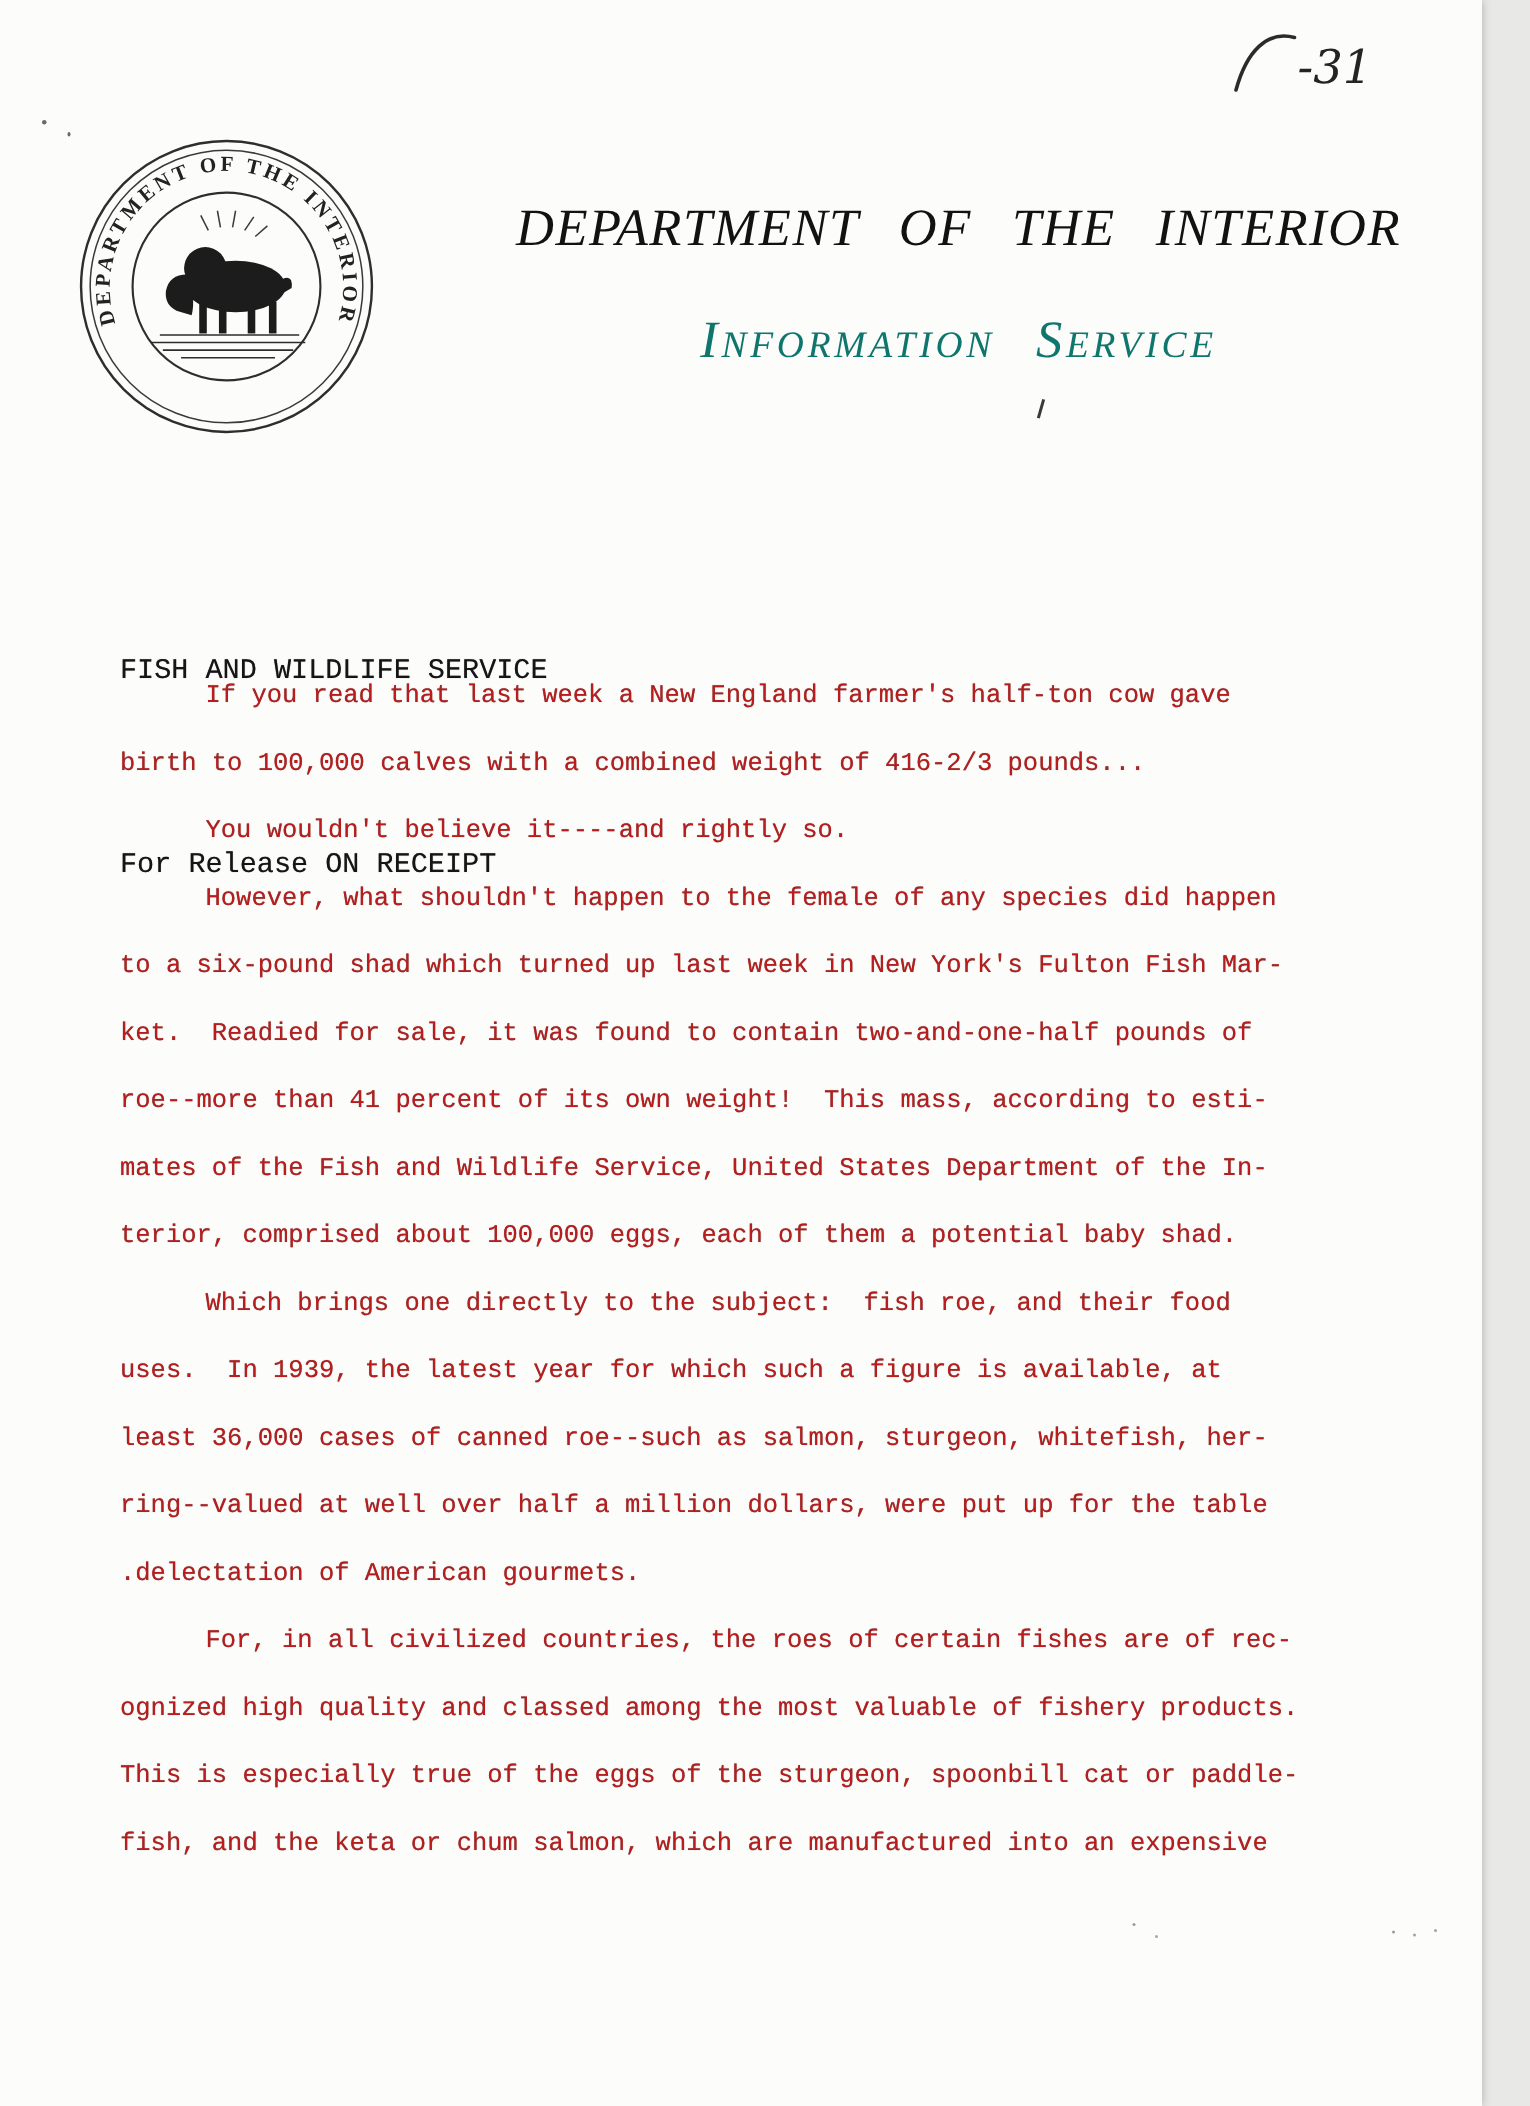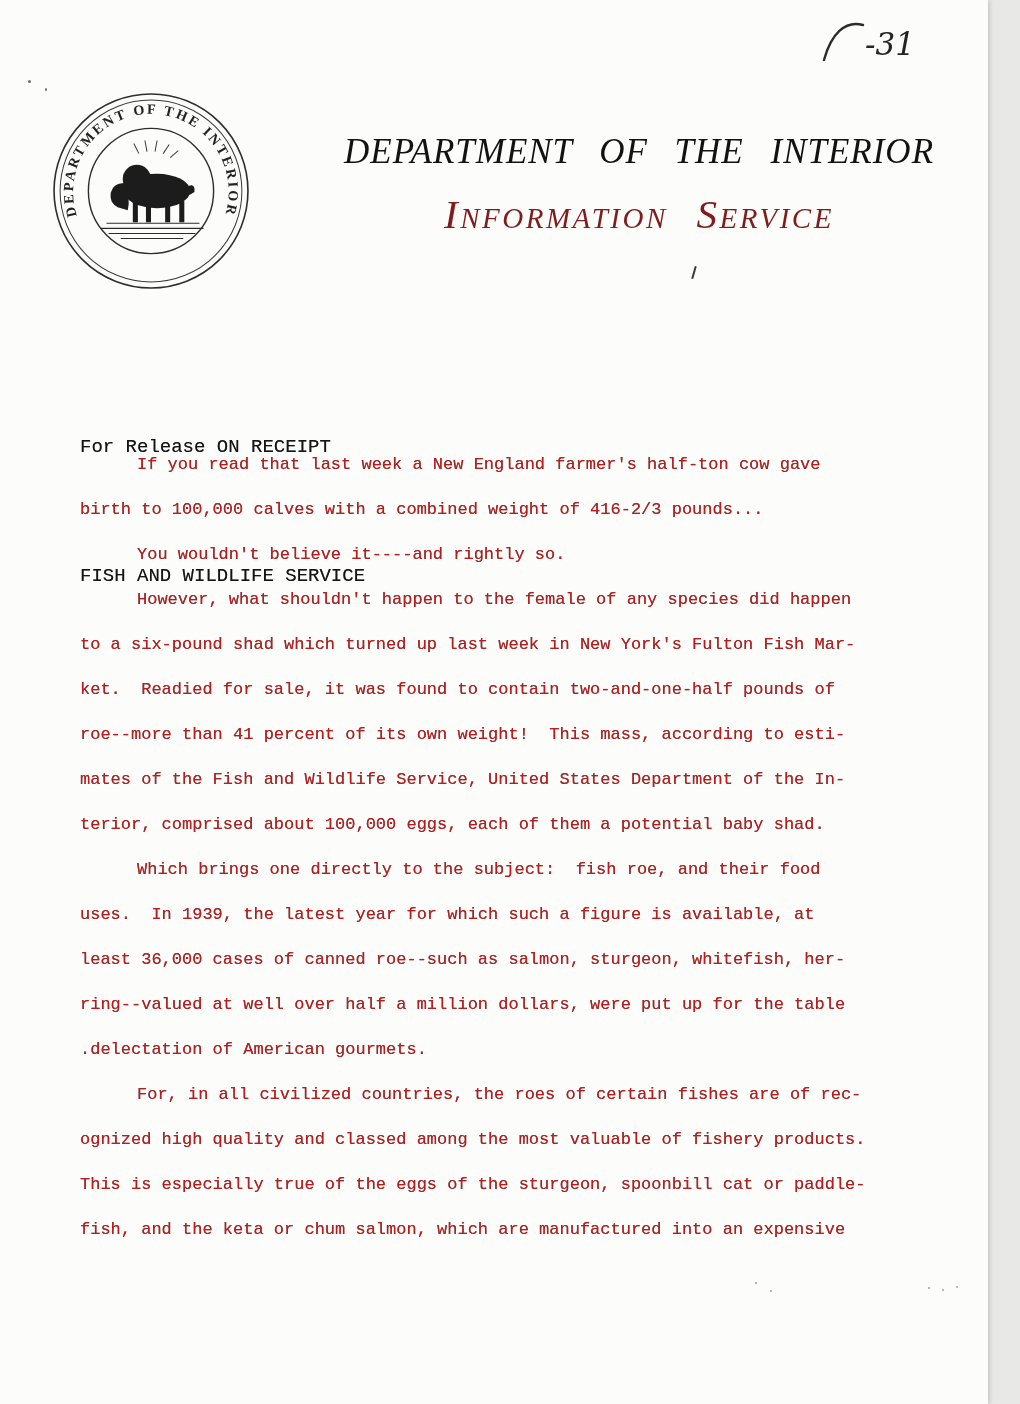--- a/index.html
+++ b/index.html
@@ -19,22 +19,22 @@
   
   .seal{position:absolute;left:50px;top:90px;width:202px;height:202px;}
   .seal-text{font-family:"Liberation Serif", serif;font-weight:bold;}
   
   .titles{position:absolute;left:295px;right:5px;top:132px;text-align:center;}
   .title{
     font-style:italic;font-size:35px;letter-spacing:1px;word-spacing:17px;
     color:#121212;white-space:nowrap;
   }
   .subtitle{
-    margin-top:18px;font-style:italic;font-variant:small-caps;
-    font-size:41px;letter-spacing:2.5px;word-spacing:16px;color:#7f1d1d;
+    margin-top:35px;font-style:italic;font-variant:small-caps;
+    font-size:35px;letter-spacing:2.5px;word-spacing:16px;color:#0f766e;
   }
   
   .release{
     position:absolute;left:80px;top:340px;
     font-family:"Liberation Mono", monospace;font-size:19px;line-height:43px;
     white-space:pre;color:#151515;text-shadow:0 0 .5px rgba(0,0,0,.55);
   }
   .body-text{
     position:absolute;left:80px;top:442px;
     font-family:"Liberation Mono", monospace;font-size:17px;line-height:45px;
@@ -109,19 +109,19 @@
       <line x1="70" y1="147" x2="132" y2="147"></line>
     </g>
   </svg>
 
   <div class="titles">
     <div class="title">DEPARTMENT OF THE INTERIOR</div>
     <div class="subtitle">Information Service</div>
   </div>
 
   <div class="release">
+    <div>FISH AND WILDLIFE SERVICE</div>
     <div>For Release ON RECEIPT</div>
-    <div>FISH AND WILDLIFE SERVICE</div>
   </div>
 
   <div class="body-text" id="body-lines"><div class="bline indent">If you read that last week a New England farmer's half-ton cow gave</div><div class="bline">birth to 100,000 calves with a combined weight of 416-2/3 pounds...</div><div class="bline indent">You wouldn't believe it----and rightly so.</div><div class="bline indent">However, what shouldn't happen to the female of any species did happen</div><div class="bline">to a six-pound shad which turned up last week in New York's Fulton Fish Mar-</div><div class="bline">ket.  Readied for sale, it was found to contain two-and-one-half pounds of</div><div class="bline">roe--more than 41 percent of its own weight!  This mass, according to esti-</div><div class="bline">mates of the Fish and Wildlife Service, United States Department of the In-</div><div class="bline">terior, comprised about 100,000 eggs, each of them a potential baby shad.</div><div class="bline indent">Which brings one directly to the subject:  fish roe, and their food</div><div class="bline">uses.  In 1939, the latest year for which such a figure is available, at</div><div class="bline">least 36,000 cases of canned roe--such as salmon, sturgeon, whitefish, her-</div><div class="bline">ring--valued at well over half a million dollars, were put up for the table</div><div class="bline">.delectation of American gourmets.</div><div class="bline indent">For, in all civilized countries, the roes of certain fishes are of rec-</div><div class="bline">ognized high quality and classed among the most valuable of fishery products.</div><div class="bline">This is especially true of the eggs of the sturgeon, spoonbill cat or paddle-</div><div class="bline">fish, and the keta or chum salmon, which are manufactured into an expensive</div></div>
 
 </div>
 
 </body></html>

